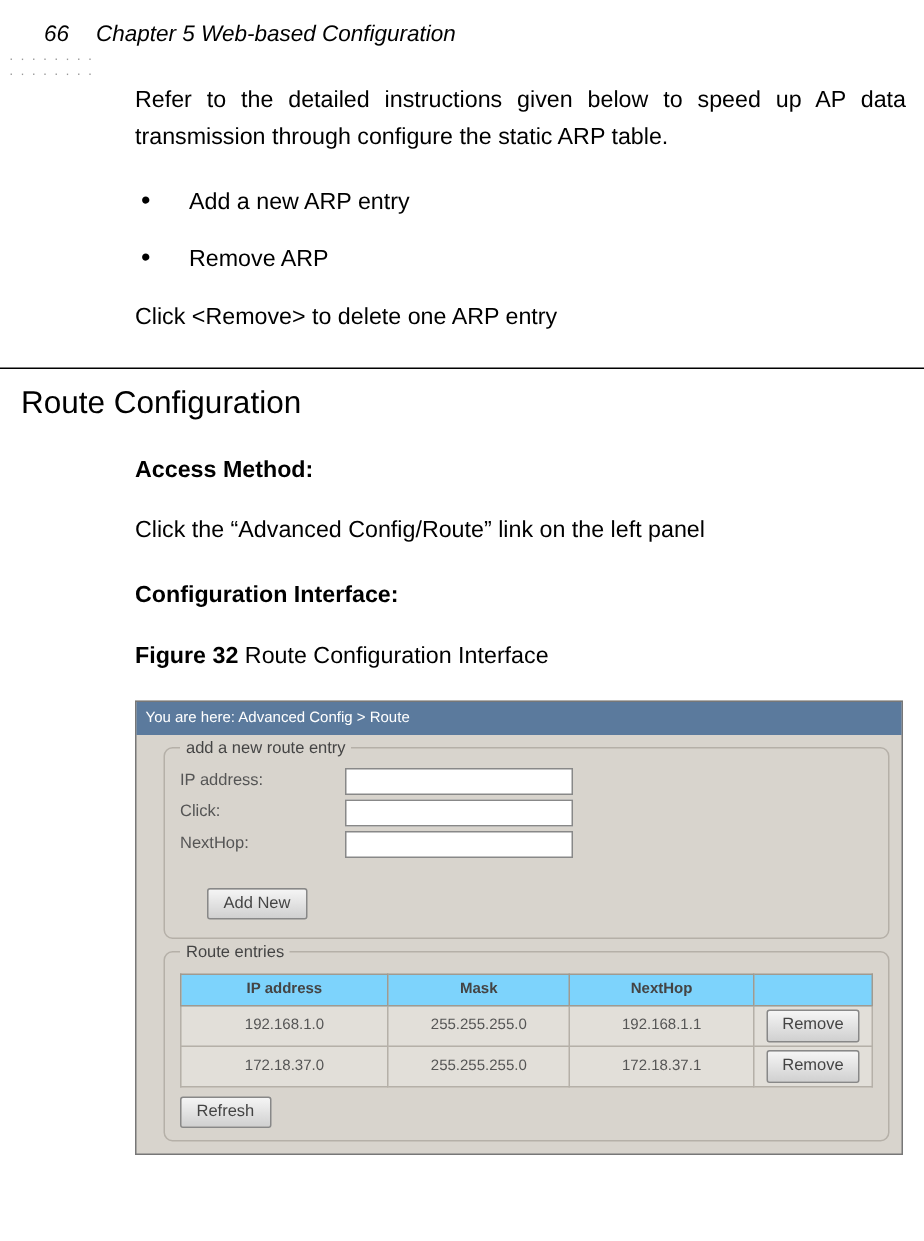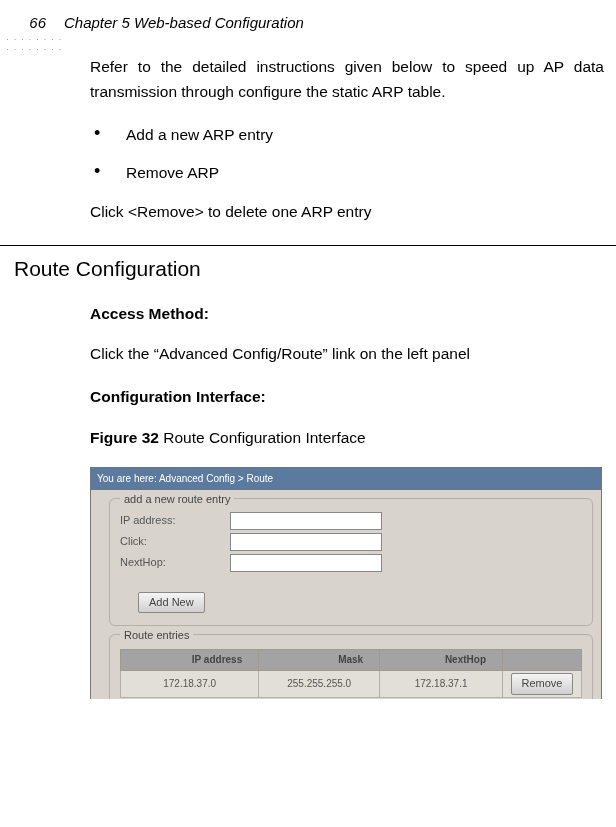--- a/index.html
+++ b/index.html
@@ -1,16 +1,16 @@
 <!DOCTYPE html>
 <html><head>
 <meta charset="utf-8">
 <style>
 html,body{margin:0;padding:0;width:616px;font-family:Arial,Helvetica,sans-serif;color:#000;background:#fff}
-.page{width:616px;height:699px;position:relative;padding:0;box-sizing:border-box}
+.page{width:616px;height:827px;position:relative;padding:0;box-sizing:border-box}
 .hdr{display:flex;align-items:flex-start;padding:14px 0 6px 14px}
 .pnum{font-style:italic;font-size:15px;width:32px;text-align:right;padding-right:18px}
 .chtitle{font-style:italic;font-size:15px}
 .dots{position:absolute;left:6px;top:34px;font-size:9px;letter-spacing:1px;color:#999}
 .body{padding:18px 12px 0 90px;font-size:15.5px;line-height:1.6}
 .para{margin:0 0 18px 0}
 .bul{display:flex;align-items:flex-start;margin:0 0 14px 0}
 .bdot{width:32px;flex:none;text-align:left;font-size:18px;line-height:1.2;padding-left:4px}
 .btext{flex:1}
 .rule{border-top:1.5px solid #000;margin:20px 0 6px 0;width:616px;margin-left:-90px}
@@ -19,21 +19,21 @@
 .fig{margin:0 0 16px 0}
 .ss{width:510px;margin-left:0;margin-top:6px;border:1px solid #777;background:#d8d4cd;font-family:Liberation Sans, sans-serif;font-size:11px;color:#333}
 .bluebar{background:#5b7a9d;color:#fff;font-size:10px;padding:3px 6px}
 .fs{margin:8px 8px 8px 18px;border:1px solid #b5b0a8;border-radius:6px;padding:10px 10px 12px 10px;background:#d8d4cd;position:relative}
 .fs .legend{position:absolute;top:-8px;left:10px;background:#d8d4cd;padding:0 4px;font-size:11px;color:#444}
 .fld{display:flex;align-items:center;margin:3px 0}
 .fld .lab{width:110px;color:#555}
 .inp{width:150px;height:16px;background:#fff;border:1px solid #888}
 .btn{display:inline-block;background:linear-gradient(#f5f5f5,#d0d0d0);border:1px solid #888;padding:1px 10px;font-size:11px;color:#444;border-radius:2px}
 .tbl{width:100%;border-collapse:collapse;margin-top:4px}
-.tbl th{background:#a3a3a3;border:1px solid #a09a90;font-size:10px;font-weight:bold;color:#444;padding:2px 16px;text-align:right}
+.tbl th{background:#7dd3fc;border:1px solid #a09a90;font-size:10px;font-weight:bold;color:#444;padding:2px 16px;text-align:center}
 .tbl td{background:#e2dfd9;border:1px solid #b5b0a8;font-size:10px;color:#555;padding:2px 4px;text-align:center}
 .tbl td:last-child{width:70px}
 </style>
 </head>
 <body>
 
 <div class="page">
   <div class="hdr">
     <div class="pnum">66</div>
     <div class="chtitle">Chapter 5 Web-based Configuration</div>
@@ -90,20 +90,26 @@
         <div class="legend">Route entries</div>
         <table class="tbl">
           <tbody>
               <tr>
             <th>IP address</th>
             <th>Mask</th>
             <th>NextHop</th>
             <th></th>
           </tr>
           <tr>
+            <td>192.168.1.0</td>
+            <td>255.255.255.0</td>
+            <td>192.168.1.1</td>
+            <td><span class="btn">Remove</span></td>
+          </tr>
+          <tr>
             <td>172.18.37.0</td>
             <td>255.255.255.0</td>
             <td>172.18.37.1</td>
             <td><span class="btn">Remove</span></td>
           </tr>
         </tbody>
           </table>
         <div style="margin-top:6px">
           <span class="btn">Refresh</span>
         </div>

